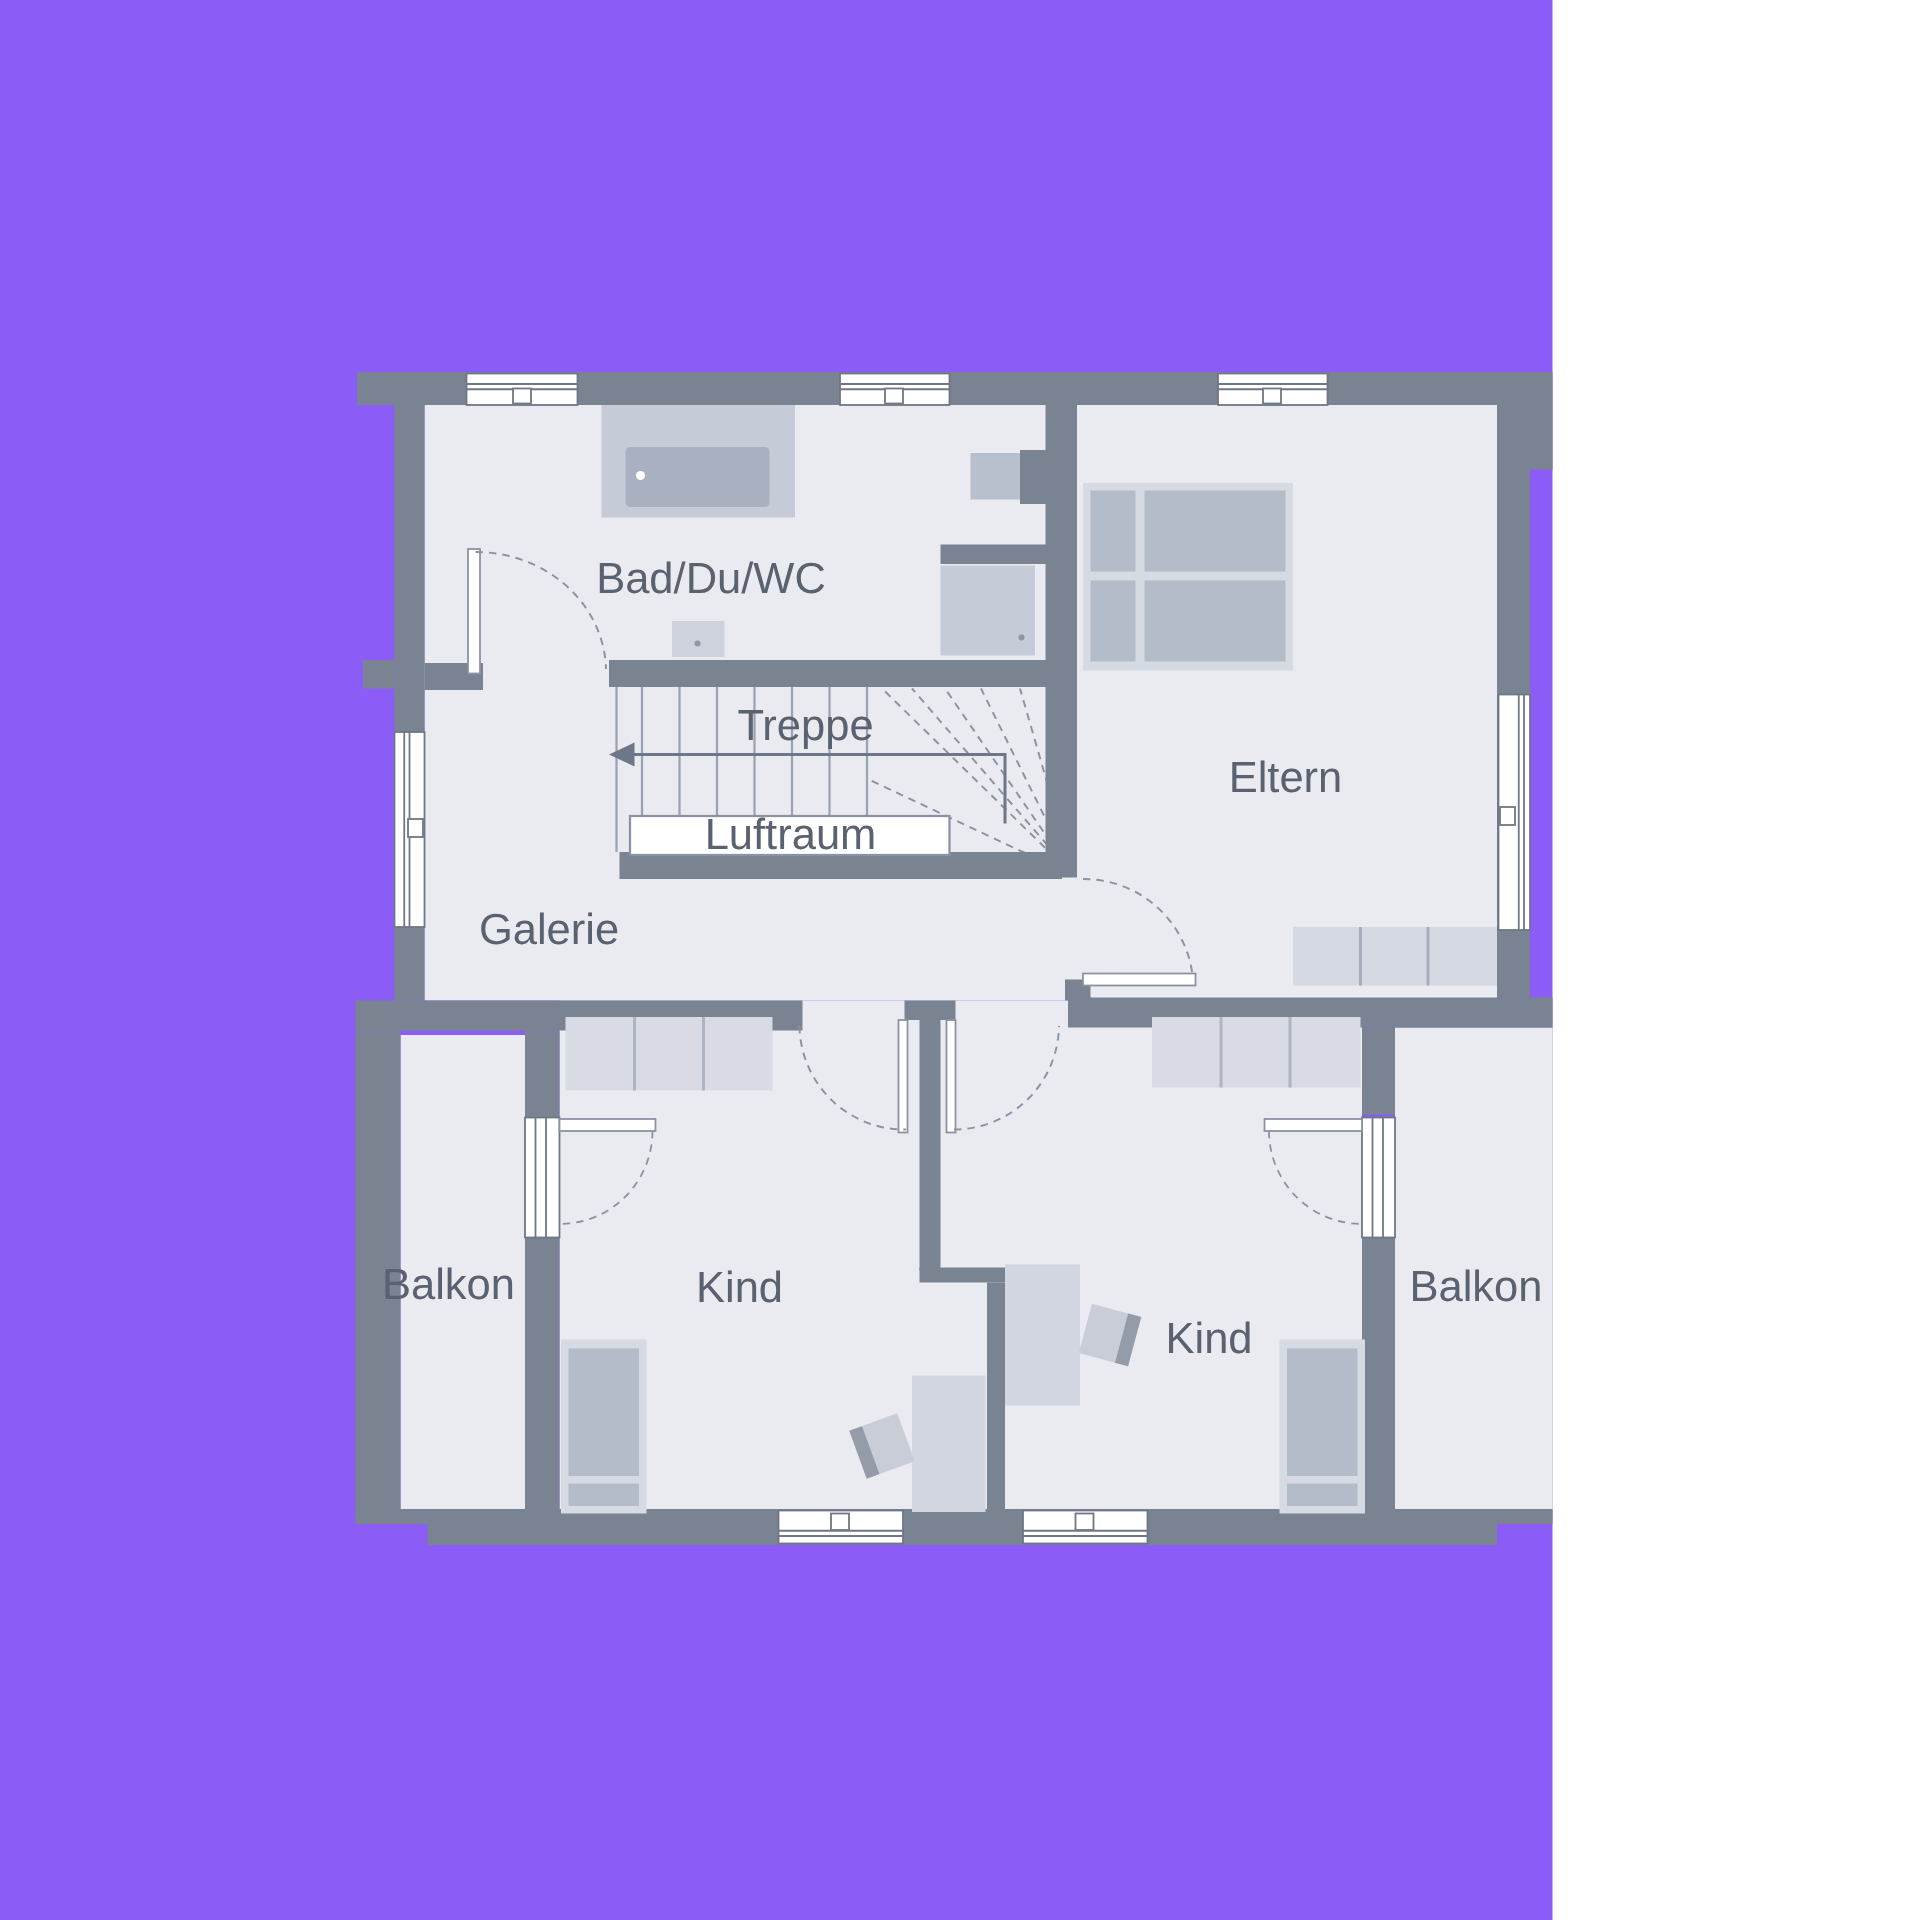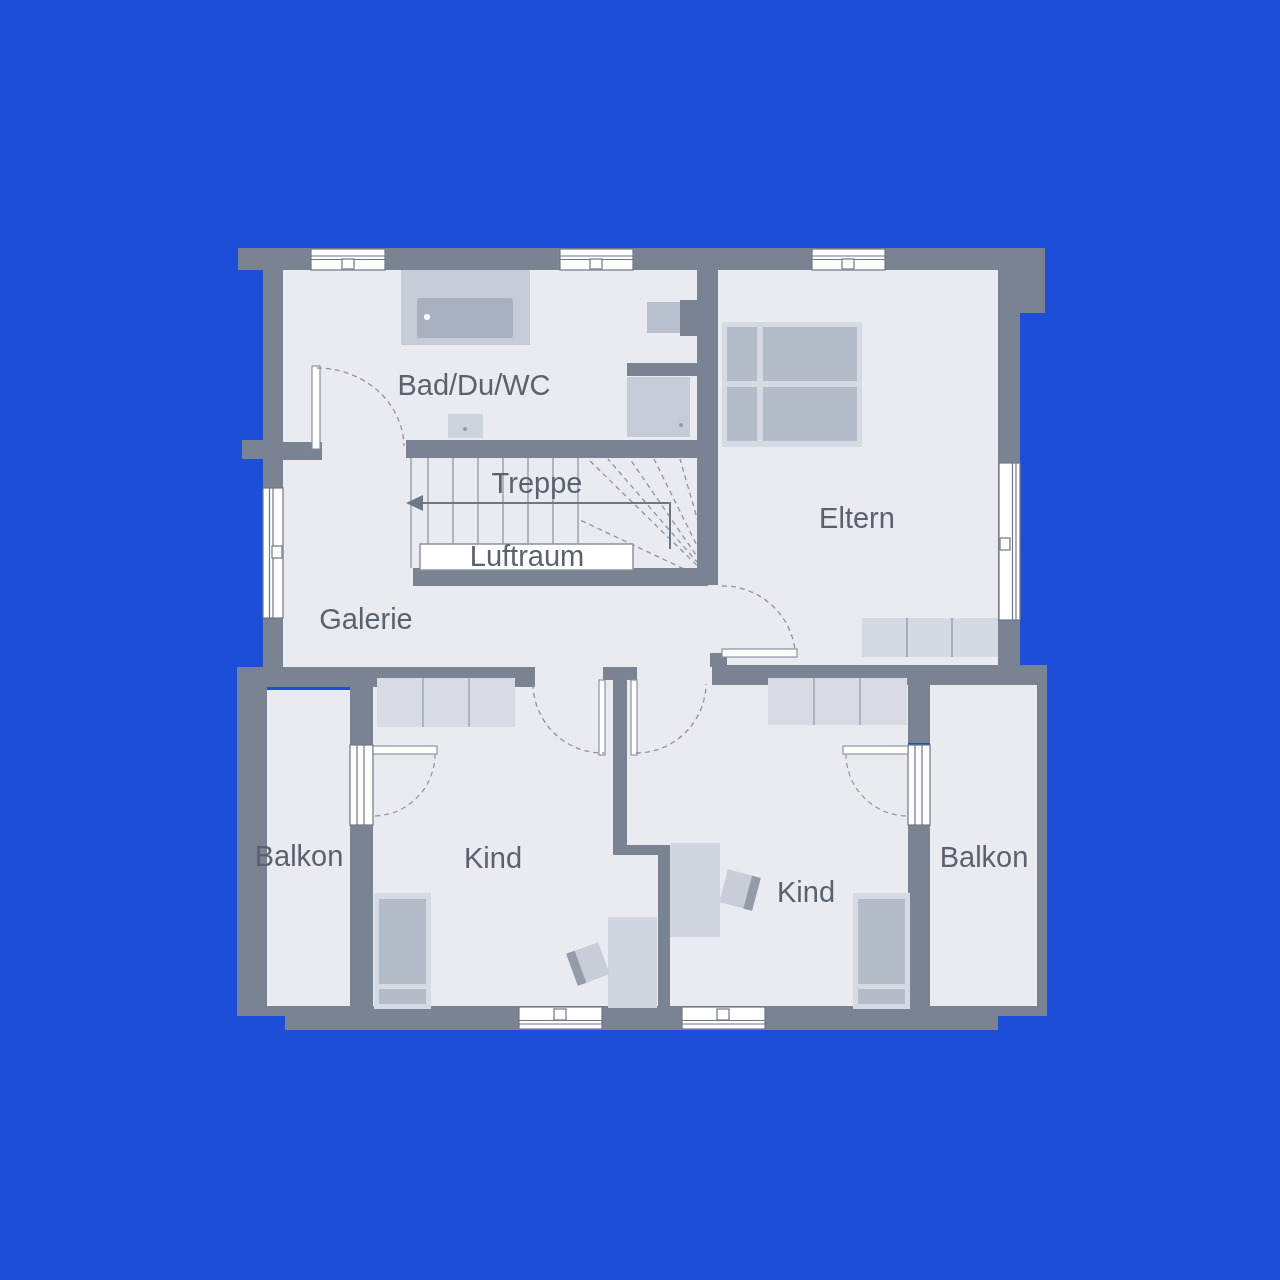--- a/index.html
+++ b/index.html
@@ -1,16 +1,16 @@
 <!DOCTYPE html>
 <html><head>
 <meta charset="utf-8">
 <style>
   html,body{margin:0;padding:0;background:#ffffff;}
-  .stage{width:1280px;height:1280px;position:relative;background:#1d4ed8;overflow:hidden;}
+  .stage{width:1035px;height:1280px;position:relative;background:#8b5cf6;overflow:hidden;}
   svg{display:block;}
   text.room-label{
     font-family:"Liberation Sans","DejaVu Sans",sans-serif;
     font-size:29px;
     fill:#5a616f;
     text-anchor:middle;
   }
 </style>
 </head>
 <body>

